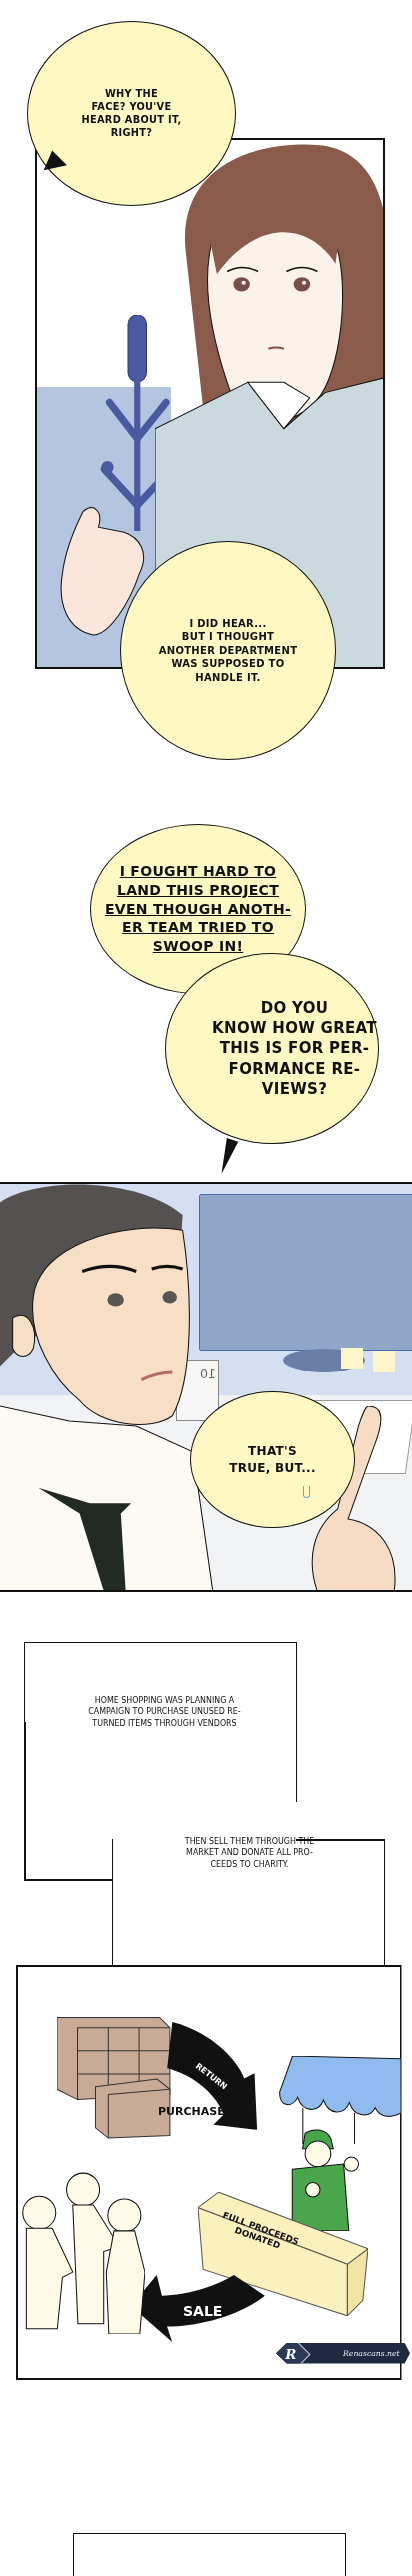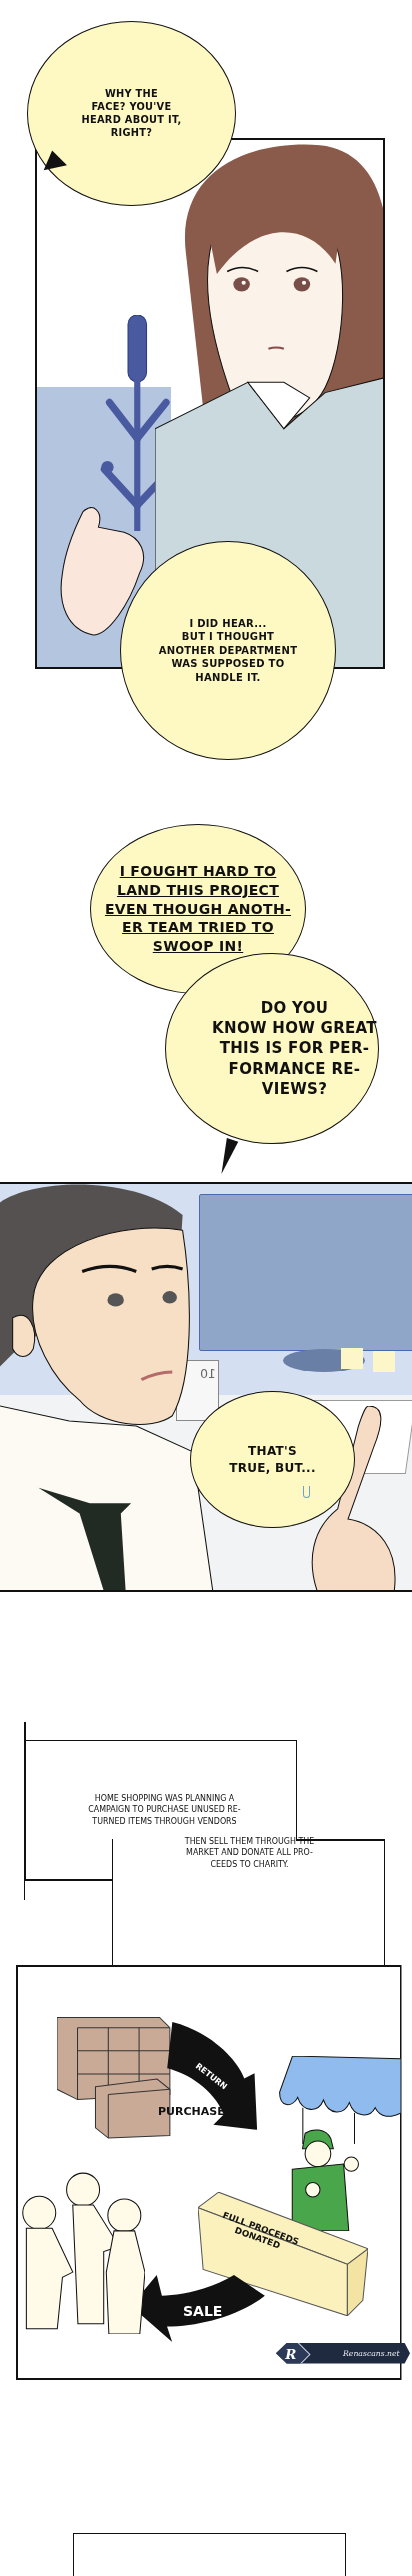--- a/index.html
+++ b/index.html
@@ -125,21 +125,21 @@
 </div>
 
 <div class="tail" style="left:221px; top:1139px; border-left:6.2px solid transparent; border-right:6.2px solid transparent; border-top:36px solid #111; transform:rotate(18deg);"></div>
 
 <div class="bubble" style="left:190px; top:1391px; width:165px; height:137px;">
   <div class="btext" style="font-size:12px;">That's
 true, but...</div>
 </div>
 <div class="abs" style="left:303px; top:1486px; width:5.2px; height:11.3px; border:1px solid #6aa0d6; border-top:none; border-radius:0 0 4.1px 4.1px;"></div>
 
-<div class="abs" style="left:24px; top:1740px; width:273px; height:160px; border:1.5px solid #111; border-bottom:none; box-sizing:border-box; background:#fff;">
+<div class="abs" style="left:24px; top:1642px; width:273px; height:160px; border:1.5px solid #111; border-bottom:none; box-sizing:border-box; background:#fff;">
   <div class="narr" style="position:absolute; left:26px; top:52px; width:227px;">Home shopping was planning a
 campaign to purchase unused re-
 turned items through vendors</div>
 </div>
 <div class="abs" style="left:112px; top:1839px; width:273px; height:160px; border:1.5px solid #111; box-sizing:border-box; background:#fff; border-top:none;"></div>
 <div class="abs" style="left:24px; top:1879px; width:89px; height:1.5px; background:#111;"></div>
 <div class="abs" style="left:296px; top:1839px; width:89px; height:1.5px; background:#111;"></div>
 <div class="abs" style="left:24px; top:1722px; width:1.5px; height:159px; background:#111;"></div>
 <div class="narr" style="position:absolute; left:149px; top:1836px; width:201px;">Then sell them through the
 market and donate all pro-

